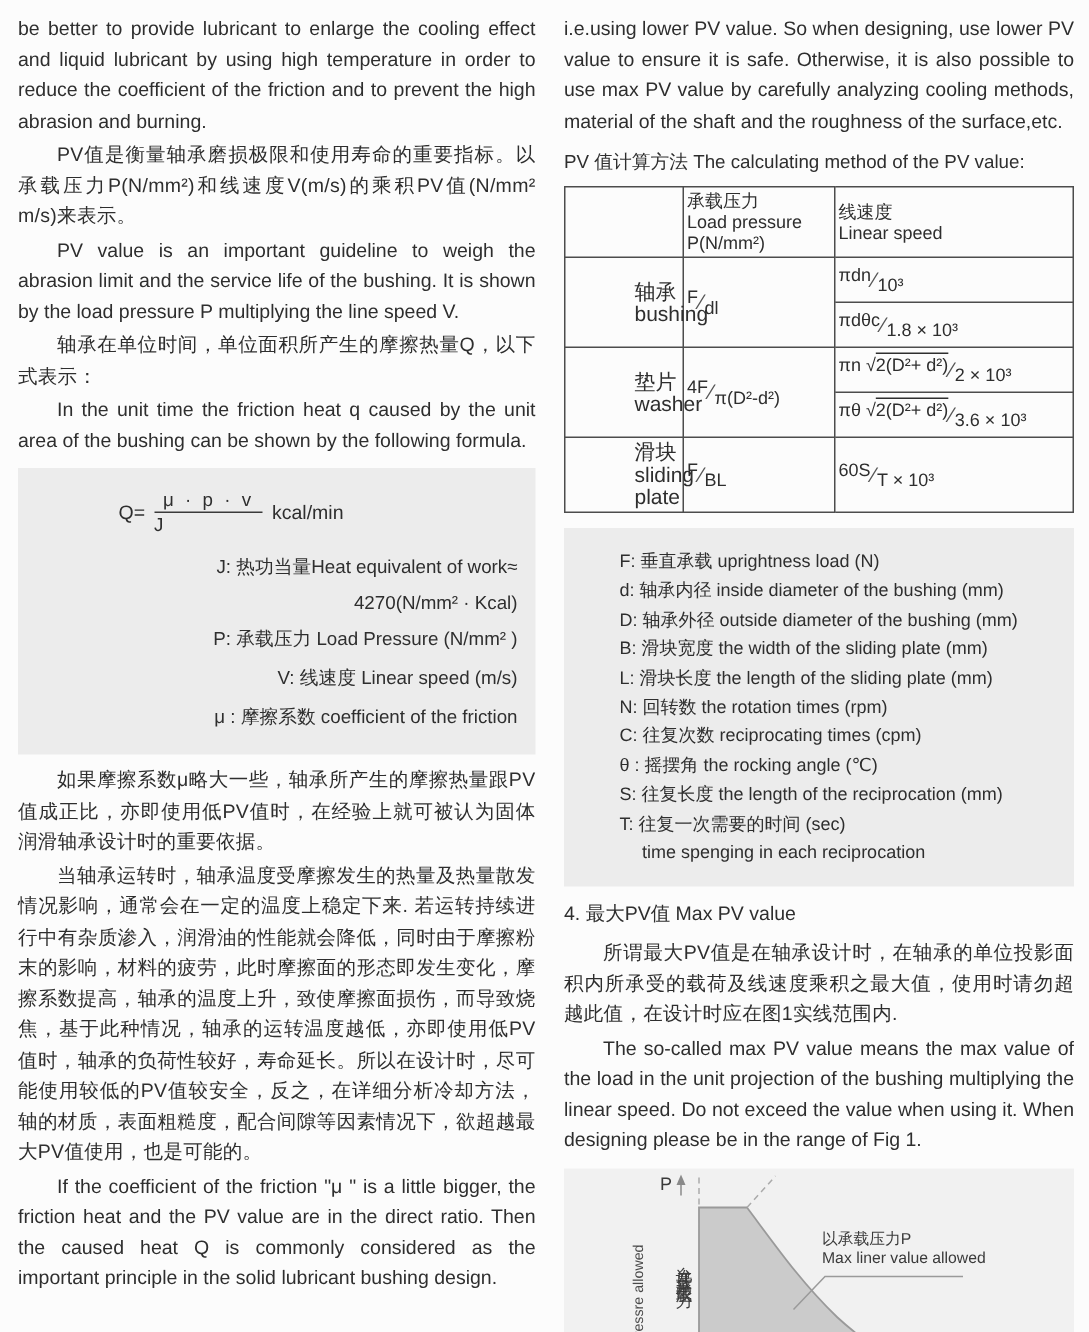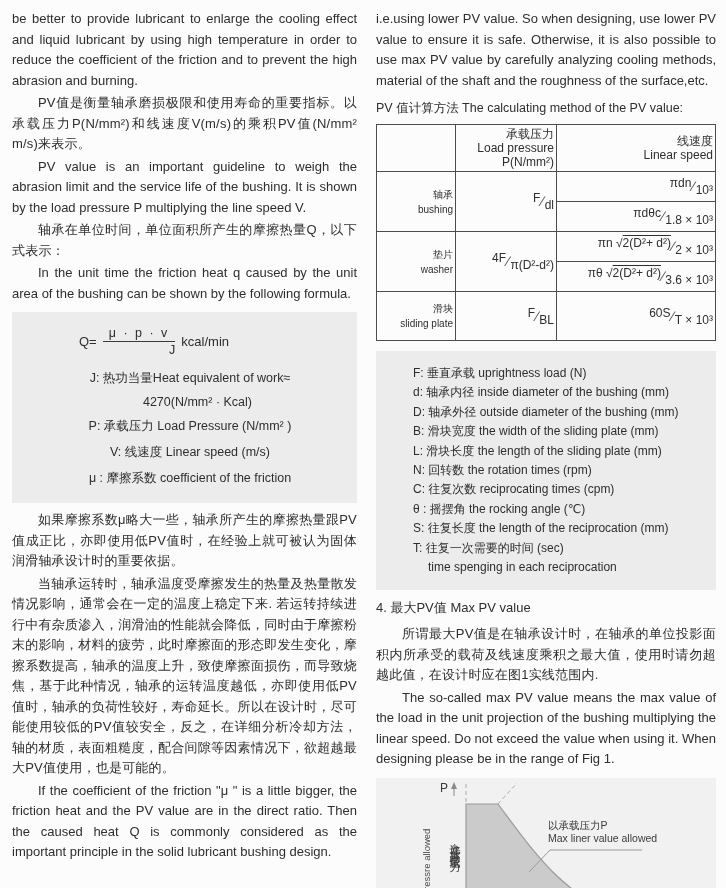--- a/index.html
+++ b/index.html
@@ -14,34 +14,34 @@
   .col-right{width:340px;}
 
   .para{font-size:13px;line-height:20.5px;text-align:justify;margin:0 0 2px 0;}
   .indent{text-indent:2em;}
   .cn{letter-spacing:.2px;}
   .h3{font-size:13px;font-weight:normal;margin:9px 0 7px 0;}
 
   .graybox{background:#ececec;}
   .formula-box{margin:8px 0 7px 0;padding:12px 12px 12px 23px;}
   .formula-line{margin:2px 0 8px 44px;font-size:13px;display:flex;align-items:center;gap:6px;}
-  .frac{display:inline-block;text-align:right;vertical-align:middle;font-size:12.5px;}
+  .frac{display:inline-block;text-align:left;vertical-align:middle;font-size:12.5px;}
   .frac .num{display:block;border-bottom:1px solid #3a3a3a;padding:0 6px 1px 6px;letter-spacing:2px;}
   .frac .den{display:block;padding-top:1px;}
-  .fdef{font-size:12.5px;line-height:26px;text-align:center;}
+  .fdef{font-size:12.5px;line-height:26px;text-align:right;}
   .fdef.sub{padding-left:15px;line-height:22px;}
 
   .table-title{font-size:12.5px;margin:9px 0 7px 0;}
   table.pv{border-collapse:collapse;width:100%;table-layout:fixed;}
-  table.pv td{border:1px solid #4c4c4c;text-align:right;vertical-align:middle;
+  table.pv td{border:1px solid #4c4c4c;text-align:left;vertical-align:middle;
     font-size:12px;line-height:14px;padding:2px 2px;}
   td.c1{width:74px;}
   td.c2{width:96px;}
   .hcell div{line-height:14px;}
-  .lblcell div{line-height:15px;font-size:10px;}
+  .lblcell div{line-height:15px;font-size:14px;margin-left:44px;}
   .scell{height:25px;}
   .dfrac{white-space:nowrap;font-size:12px;}
   .dfrac .dnum{position:relative;top:-4px;}
   .dfrac .dsl{font-size:14px;color:#555;position:relative;top:0;padding:0 1px;}
   .dfrac .dden{position:relative;top:3px;}
   .root{text-decoration:overline;}
 
   .defs-box{margin:10px 0 4px 0;padding:13px 8px 13px 37px;}
   .defline{font-size:12px;line-height:19.4px;}
   .defline.sub{padding-left:15px;}

